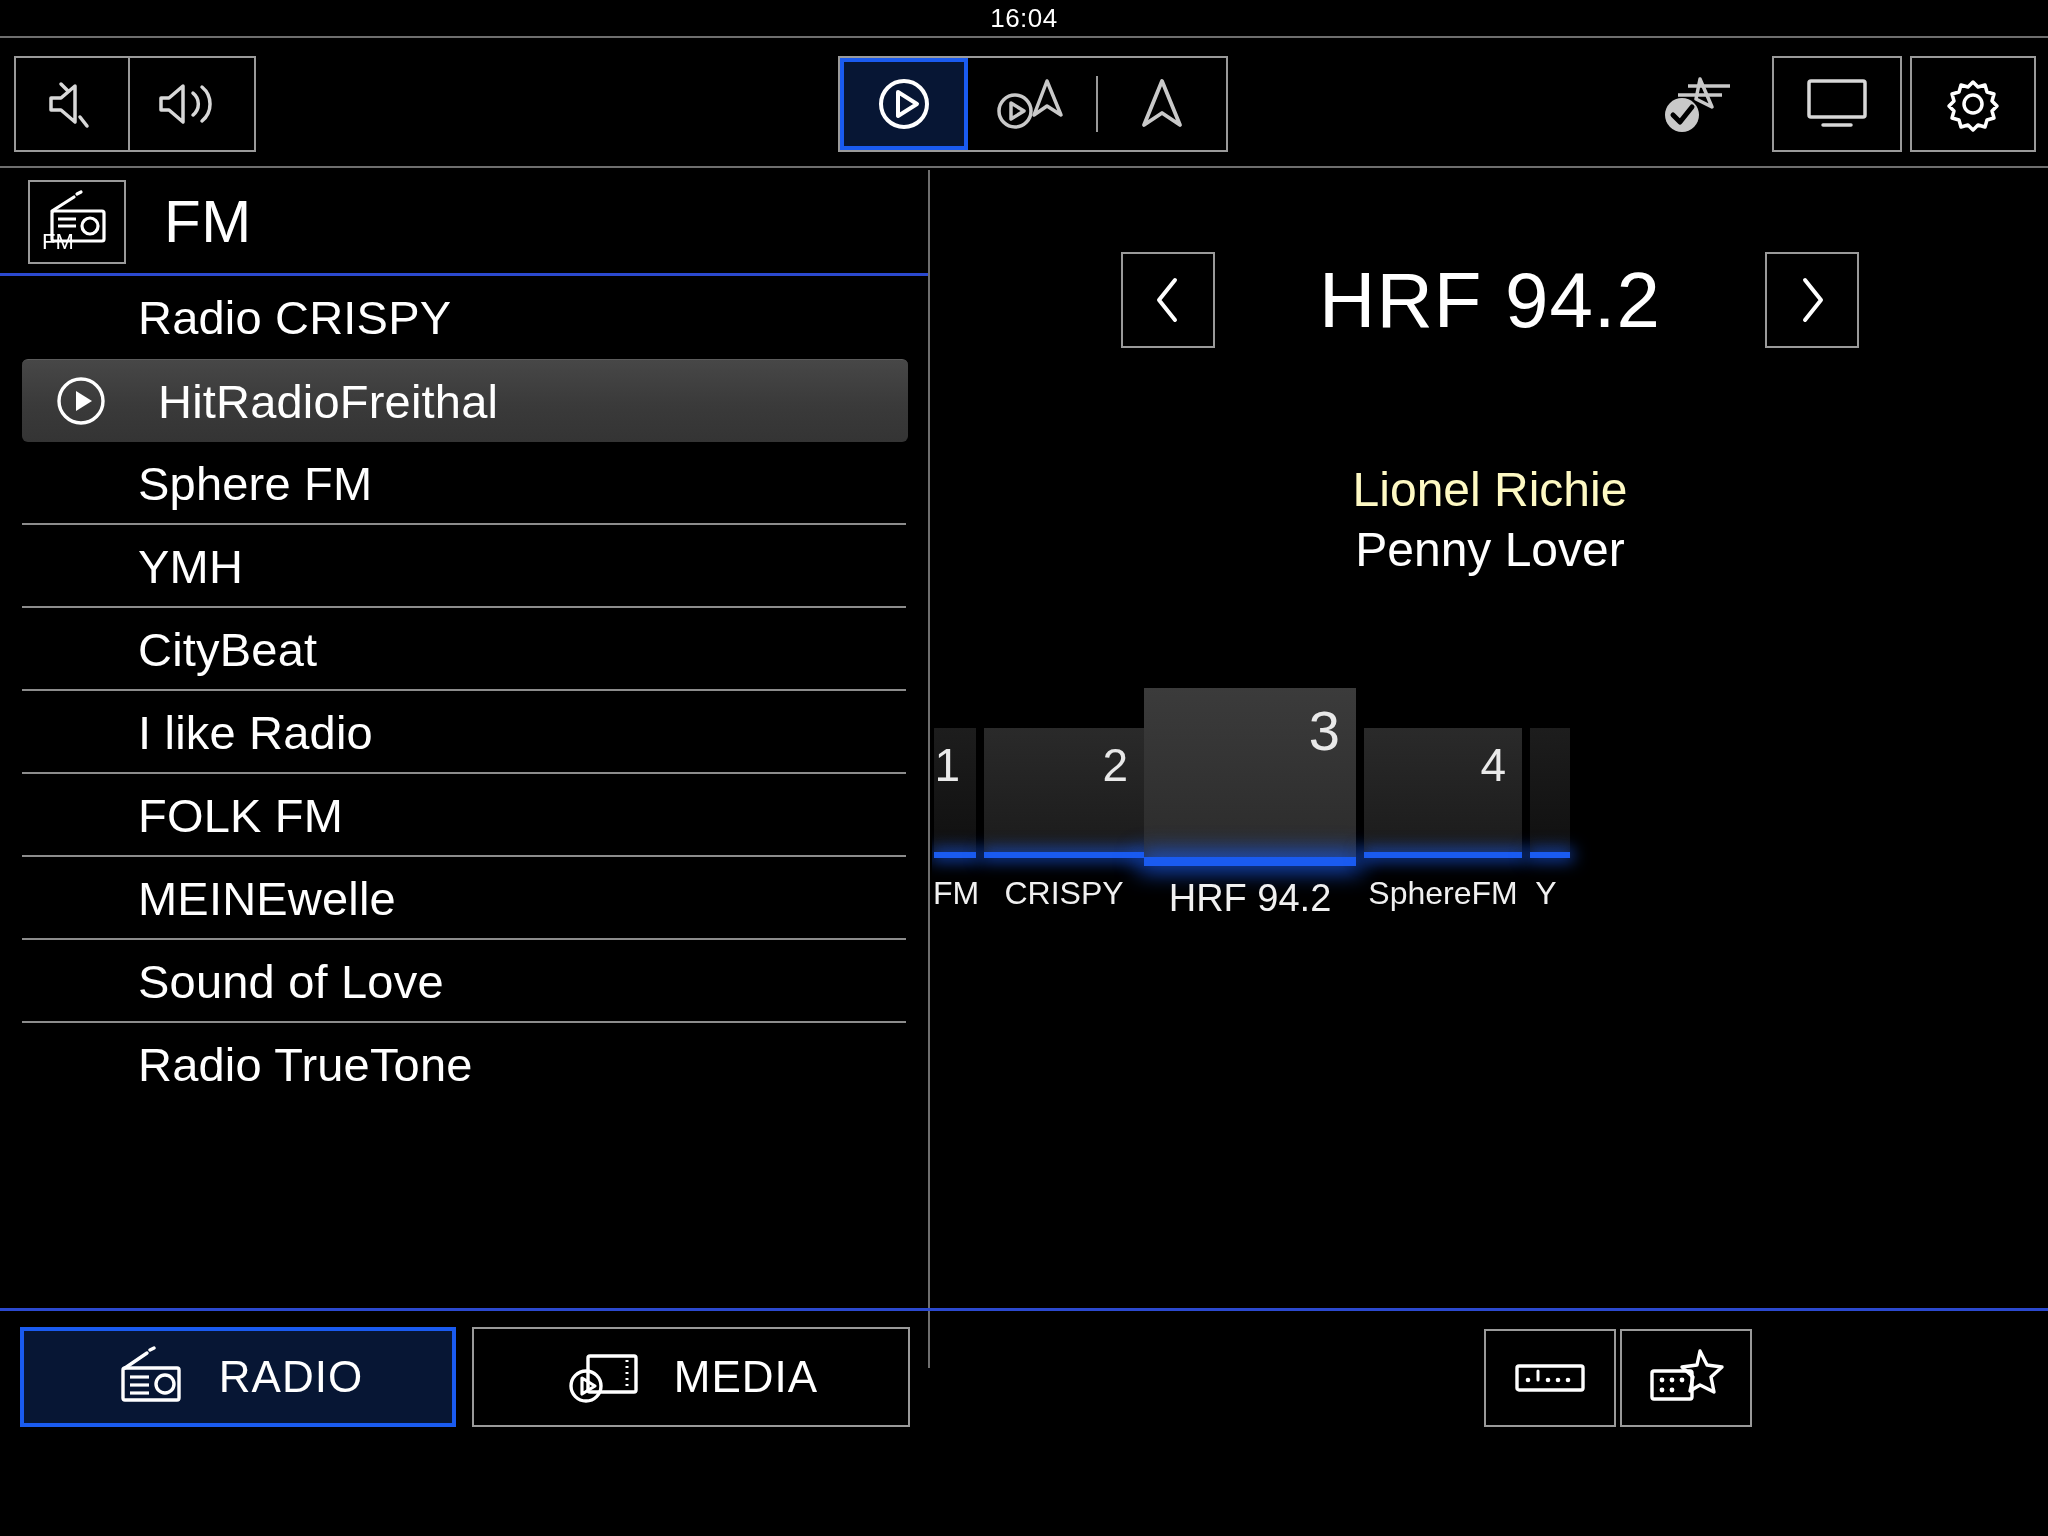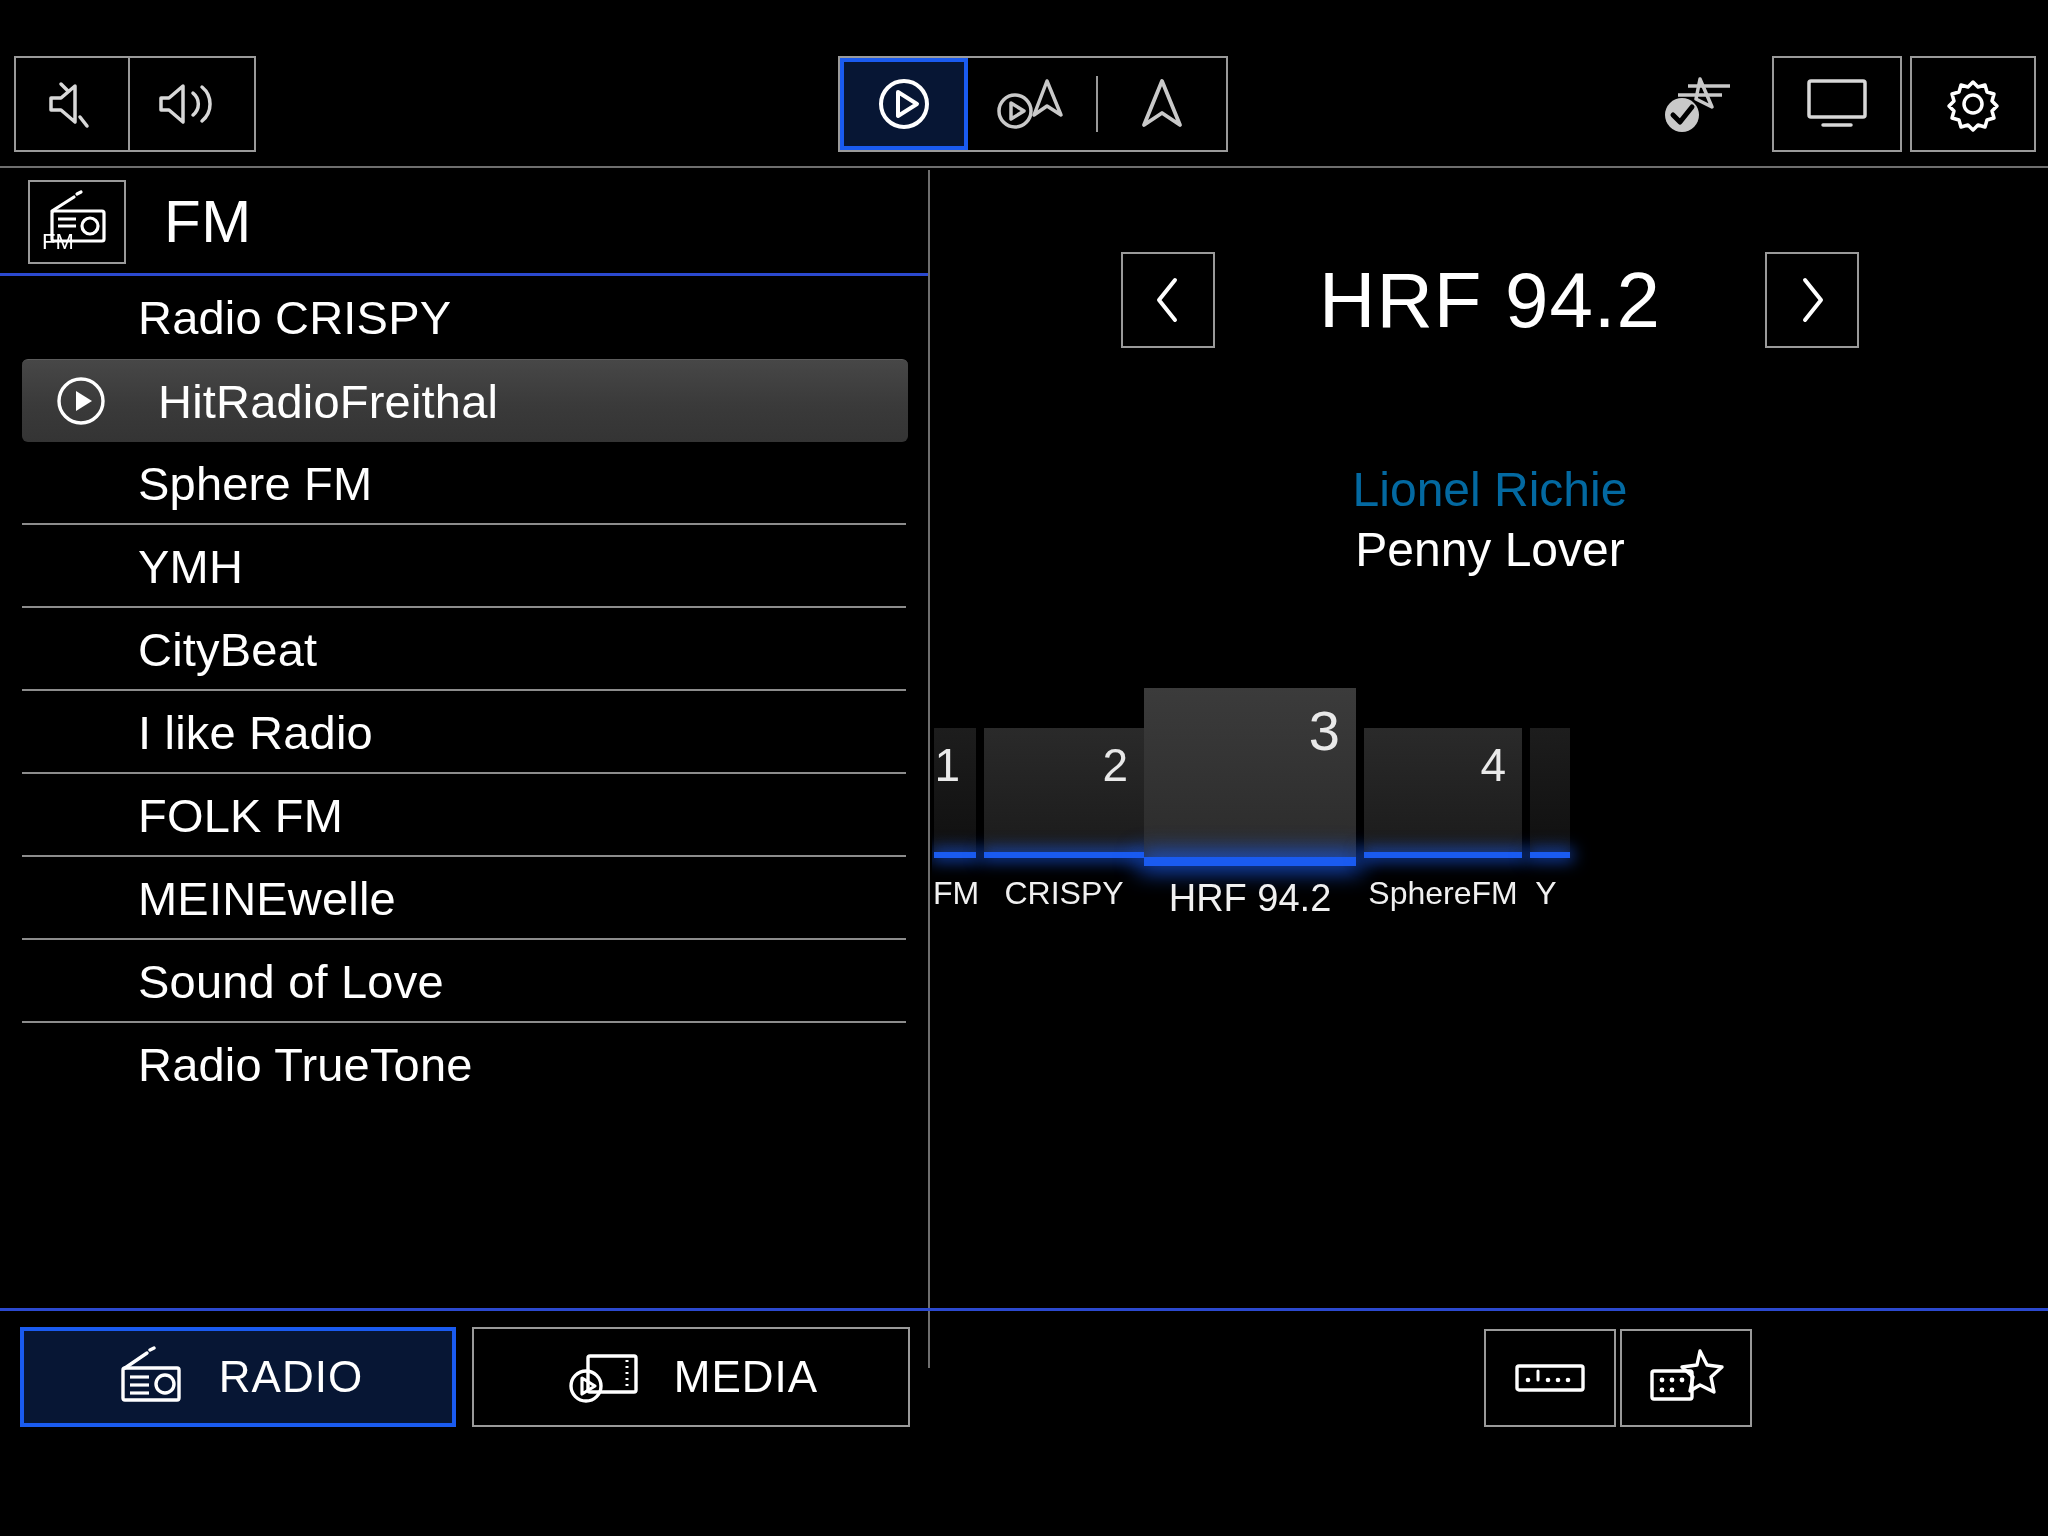--- a/index.html
+++ b/index.html
@@ -93,21 +93,21 @@
     position: absolute; top: 78px; left: 0; width: 1116px; height: 104px;
     display: flex; align-items: center; justify-content: center; gap: 60px;
   }
   .arrow-btn {
     width: 94px; height: 96px; border: 2px solid #9a9a9a; background:#000;
     display:flex; align-items:center; justify-content:center;
   }
   .freq-label { font-size: 78px; font-weight: 400; letter-spacing: 1px; min-width: 430px; text-align:center;}
   .np-artist {
     position: absolute; top: 292px; width: 1116px; text-align: center;
-    font-size: 48px; color: #0369a1;
+    font-size: 48px; color: #fef9c3;
   }
   .np-track {
     position: absolute; top: 352px; width: 1116px; text-align: center;
     font-size: 48px; color: #fff;
   }
 
   
   .carousel {
     position: absolute; top: 528px; left: 0; width: 1116px; height: 250px;
   }
@@ -150,20 +150,23 @@
     border: 2px solid #9a9a9a; background:#000;
     display:flex; align-items:center; justify-content:center;
   }
   svg { display:block; }
 </style>
 </head>
 <body>
 
 <div id="screen">
 
+  <div class="statusbar">
+    <div class="clock">16:04</div>
+  </div>
 
   <div class="toolbar">
 
     <div class="tb-btn" style="left:14px">
       <span>
         <svg width="66" height="60" viewBox="0 0 66 60">
           <path d="M30 12 L16 24 H6 v12 h10 L30 48 Z" fill="none" stroke="#d8d8d8" stroke-width="3.5" stroke-linejoin="round"></path>
           <line x1="16" y1="10" x2="23" y2="17" stroke="#d8d8d8" stroke-width="3.5" stroke-linecap="round"></line>
           <line x1="35" y1="43" x2="42" y2="52" stroke="#d8d8d8" stroke-width="3.5" stroke-linecap="round"></line>
         </svg>

